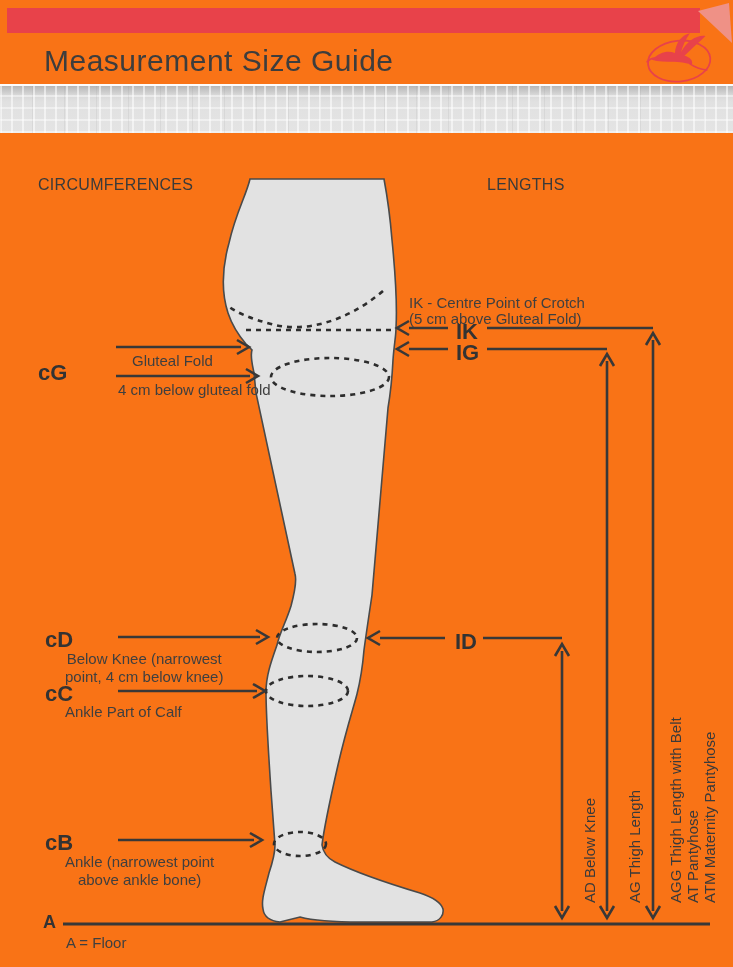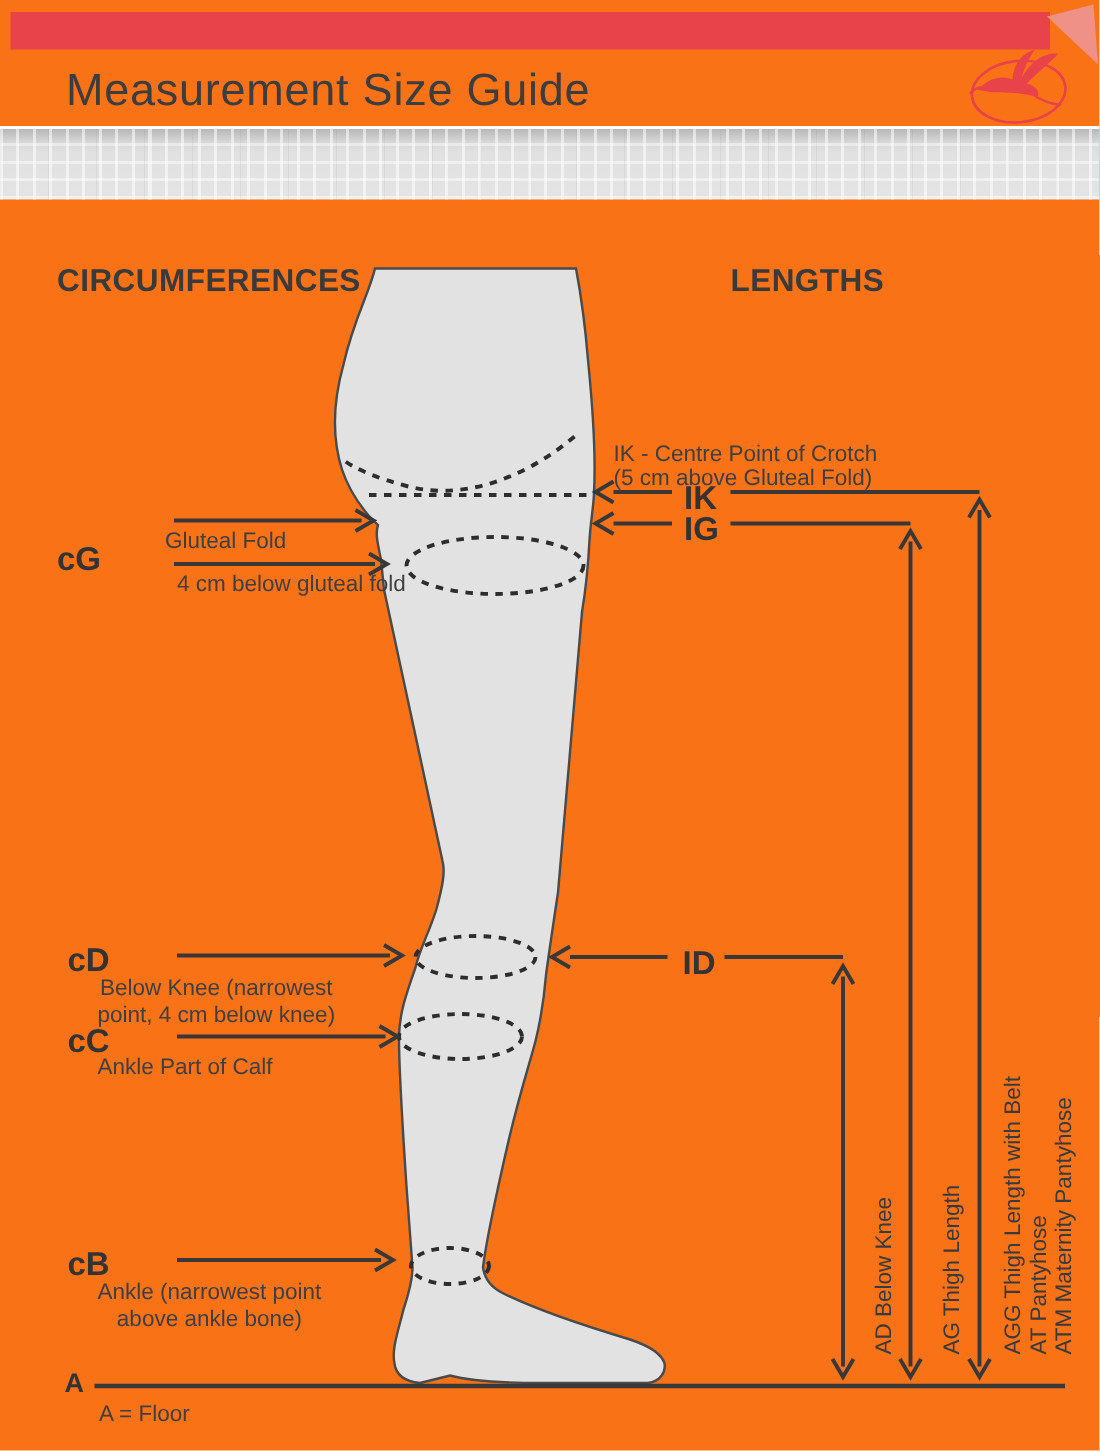--- a/index.html
+++ b/index.html
@@ -13,21 +13,21 @@
   .logo{position:absolute;left:645px;top:28px;}
   .band{
     position:absolute;left:0;top:84px;width:733px;height:47px;
     background:
       repeating-linear-gradient(90deg, rgba(255,255,255,.55) 0 2px, rgba(255,255,255,0) 2px 11px),
       repeating-linear-gradient(90deg, rgba(120,120,120,.10) 0 1px, rgba(0,0,0,0) 1px 32px),
       repeating-linear-gradient(0deg, rgba(255,255,255,.45) 0 2px, rgba(255,255,255,0) 2px 12px),
       linear-gradient(180deg,#b7b7b7 0,#d8d8d8 9px,#e1e1e1 16px,#e4e4e4 100%);
     border-top:2px solid #fdfdfd;
   }
-  .heading{position:absolute;font-size:21px;font-weight:bold;color:#3a3a3a;letter-spacing:0.3px;white-space:nowrap;}
+  .heading{position:absolute;font-size:16px;font-weight:normal;color:#3a3a3a;letter-spacing:0.3px;white-space:nowrap;}
   .h-circ{left:38px;top:176px;}
   .h-len{left:487px;top:176px;}
   .diagram{position:absolute;left:0;top:0;}
   .lbl{position:absolute;font-size:15px;color:#3f3f3f;line-height:18px;white-space:nowrap;text-align:center;}
   .code{position:absolute;font-size:22px;font-weight:bold;color:#333;white-space:nowrap;}
   .vlabel{position:absolute;transform:rotate(-90deg);transform-origin:0 0;font-size:15px;color:#3a3a3a;white-space:nowrap;line-height:17px;}
 </style>
 </head>
 <body>
 
@@ -153,21 +153,21 @@
         <line x1="653" y1="340" x2="653" y2="911"></line>
         <path d="M 646,345 L 653,333 L 660,345"></path>
           <path d="M 646,906 L 653,918 L 660,906"></path>
       </g>
 
       <line x1="63" y1="924" x2="710" y2="924" stroke-width="3"></line>
     </g>
   </svg>
 
   <div class="code" style="left:38px;top:360px;">cG</div>
-  <div class="lbl" style="left:110px;top:352px;">Gluteal Fold</div>
+  <div class="lbl" style="left:132px;top:352px;">Gluteal Fold</div>
   <div class="lbl" style="left:118px;top:381px;">4 cm below gluteal fold</div>
 
   <div class="code" style="left:45px;top:627px;">cD</div>
   <div class="lbl" style="left:65px;top:650px;">
     <div>Below Knee (narrowest</div>
     <div>point, 4 cm below knee)</div>
   </div>
 
   <div class="code" style="left:45px;top:681px;">cC</div>
   <div class="lbl" style="left:65px;top:703px;">Ankle Part of Calf</div>

